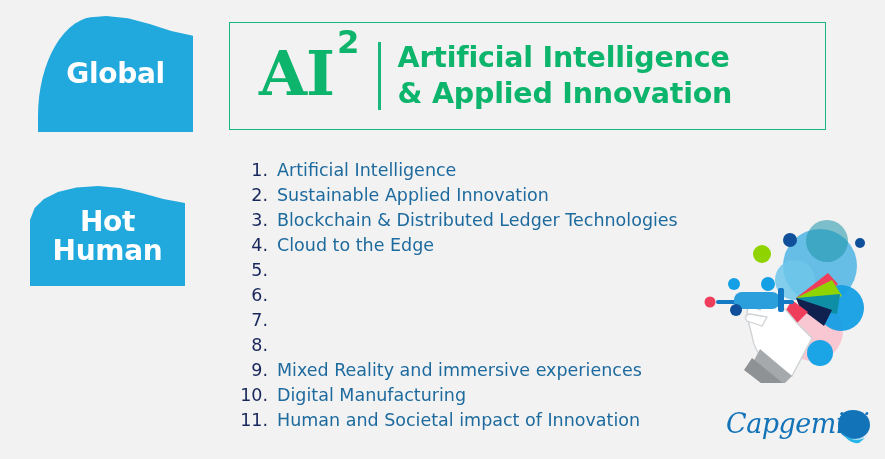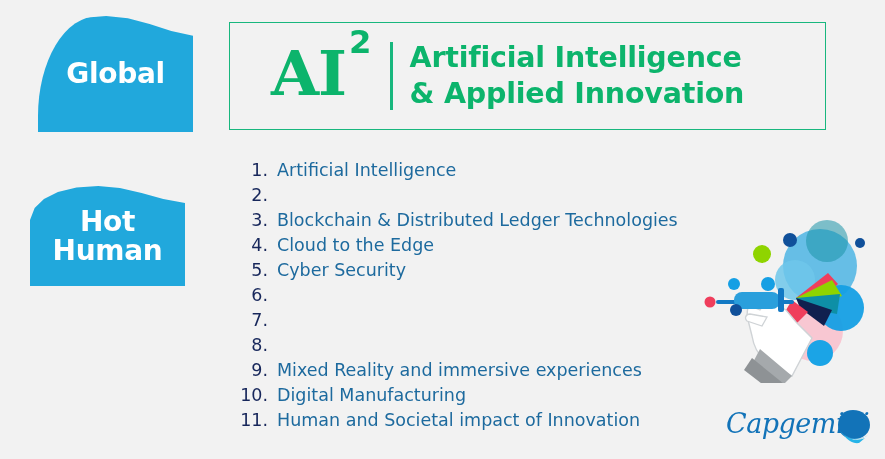--- a/index.html
+++ b/index.html
@@ -69,21 +69,21 @@
     box-sizing: border-box;
     display: flex;
     align-items: center;
   }
   .ai-mark {
     color: #0cb46c;
     font-family: "DejaVu Serif", "Liberation Serif", serif;
     font-weight: bold;
     font-size: 62px;
     line-height: 1;
-    margin-left: 41px;
+    margin-left: 29px;
     letter-spacing: -1px;
     white-space: nowrap;
     position: relative;
     top: -2px;
   }
   .ai-mark sup {
     font-size: 0.52em;
     top: -0.62em;
     position: relative;
     margin-left: 3px;
@@ -189,32 +189,32 @@
     </div>
   </div>
 
   <div class="topics">
     <div class="topic-row">
       <span class="topic-num">1.</span>
       <span class="topic-label">Artificial Intelligence</span>
     </div>
     <div class="topic-row">
       <span class="topic-num">2.</span>
+      <span class="topic-label">Sustainable Applied Innovation</span>
     </div>
     <div class="topic-row">
       <span class="topic-num">3.</span>
       <span class="topic-label">Blockchain &amp; Distributed Ledger Technologies</span>
     </div>
     <div class="topic-row">
       <span class="topic-num">4.</span>
       <span class="topic-label">Cloud to the Edge</span>
     </div>
     <div class="topic-row">
       <span class="topic-num">5.</span>
-      <span class="topic-label">Cyber Security</span>
     </div>
     <div class="topic-row">
       <span class="topic-num">6.</span>
     </div>
     <div class="topic-row">
       <span class="topic-num">7.</span>
     </div>
     <div class="topic-row">
       <span class="topic-num">8.</span>
     </div>

